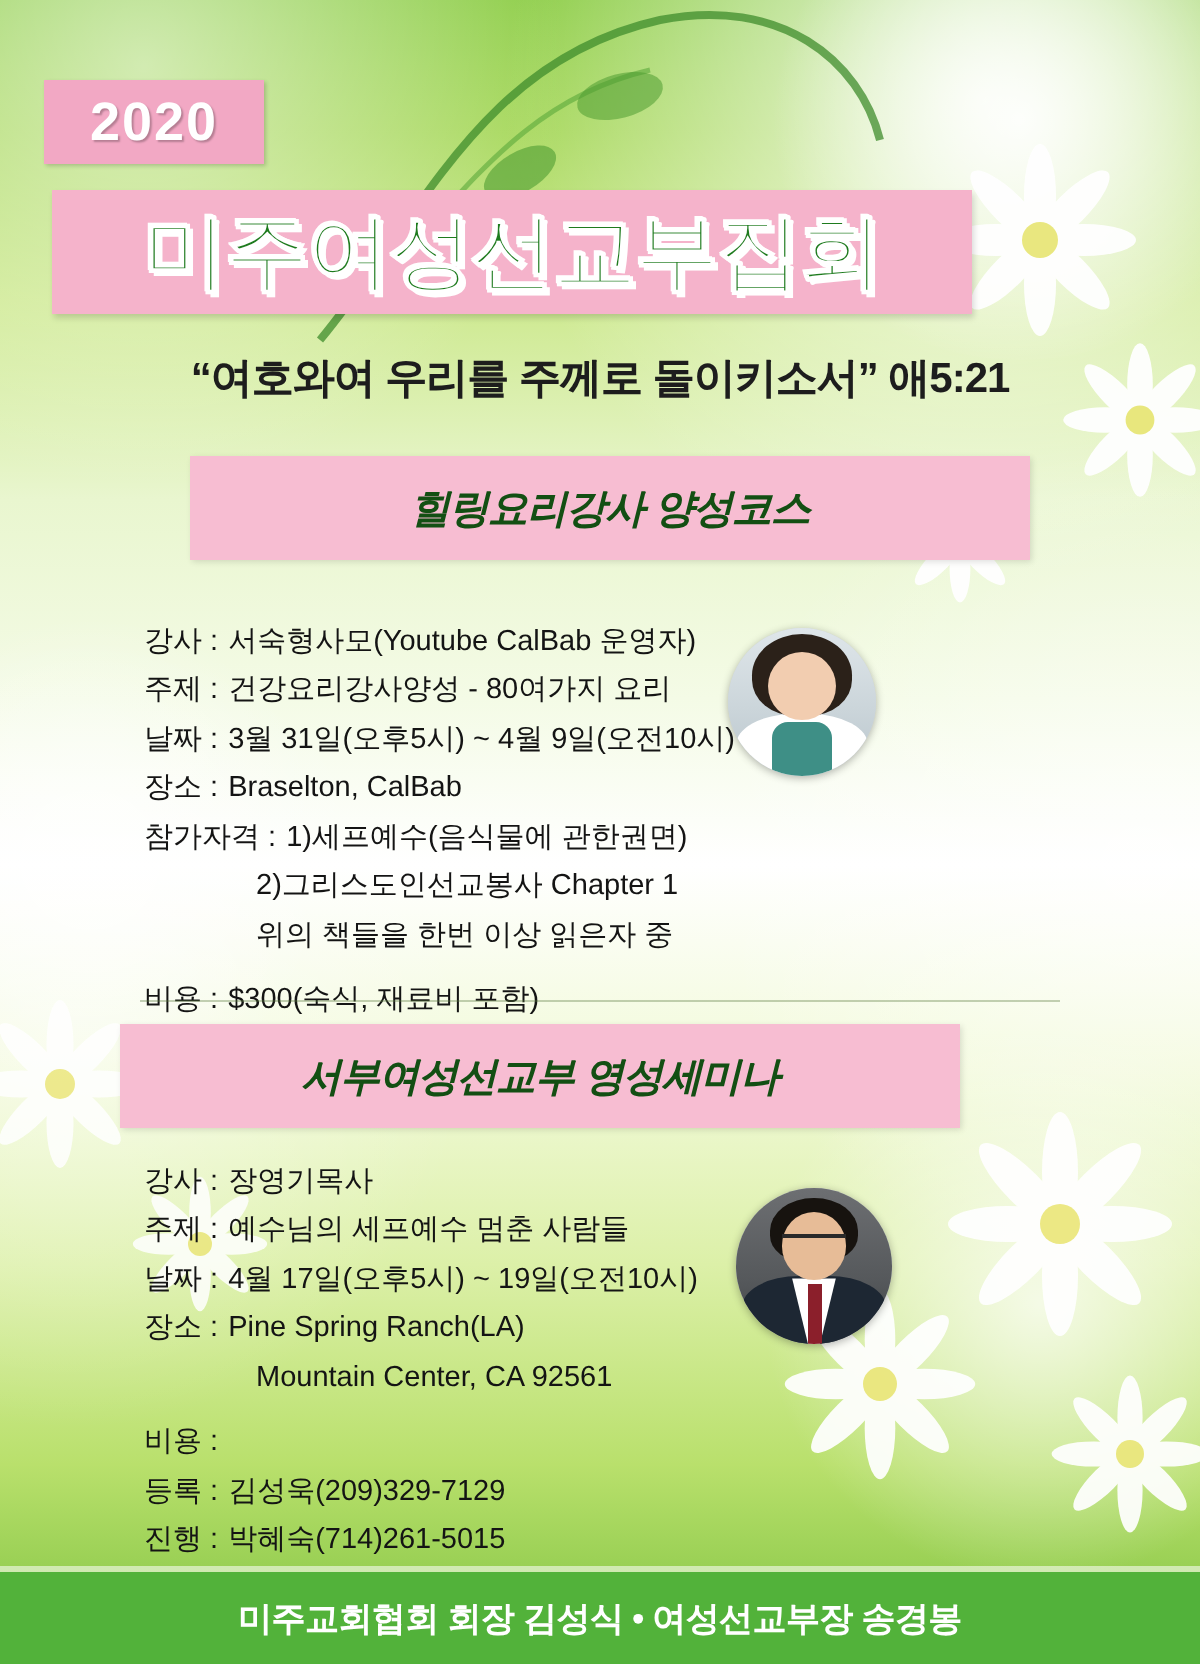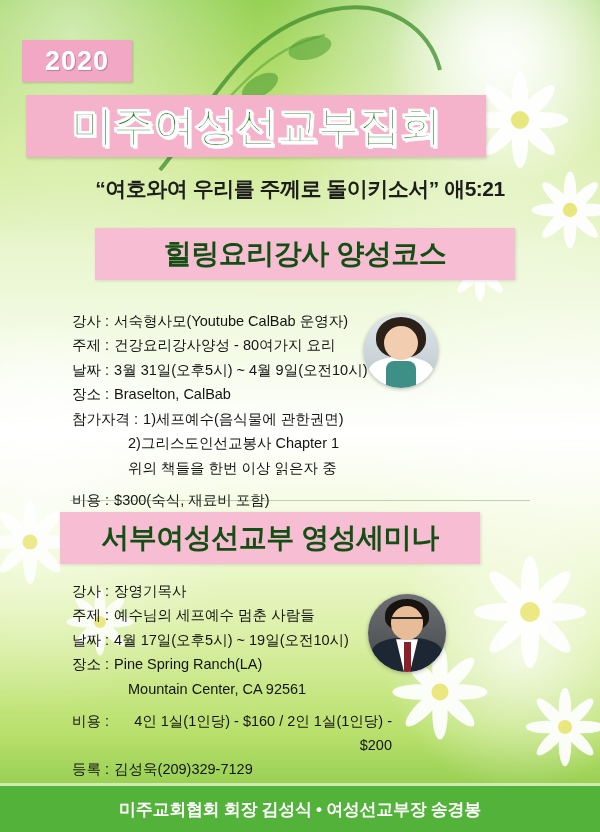--- a/index.html
+++ b/index.html
@@ -90,24 +90,25 @@
   
   .section-header {
     position: absolute;
     background: #f7bdd2;
     display: flex;
     align-items: center;
     justify-content: center;
     box-shadow: 1px 1px 3px rgba(0,0,0,0.12);
   }
   .section-header span {
-    font-size: 28px;
+    font-size: 20px;
     font-weight: bold;
     color: #134f13;
     letter-spacing: -0.5px;
+    font-style: italic;
   }
   #sec1-header { left: 95px; top: 228px; width: 420px; height: 52px; }
   #sec2-header { left: 60px; top: 512px; width: 420px; height: 52px; }
   
   .details {
     position: absolute;
     font-size: 14.5px;
     color: #141414;
     line-height: 1.62;
   }
@@ -116,21 +117,21 @@
     align-items: flex-start;
     margin-bottom: 1px;
   }
   .row .label {
     white-space: nowrap;
     padding-right: 5px;
   }
   .row .value {
     white-space: pre-wrap;
   }
-  .gap-top { margin-top: 9px; text-align: right; }
+  .gap-top { margin-top: 9px; }
   .indent {
     padding-left: 56px;
   }
   
   .portrait {
     position: absolute;
     border-radius: 50%;
     overflow: hidden;
     box-shadow: 0 1px 4px rgba(0,0,0,0.3);
     background: #cfd7dd;
@@ -394,21 +395,20 @@
       </div>
     <div class="row">
         <span class="label">장소 :</span>
         <span class="value">Pine Spring Ranch(LA)</span>
       </div>
     <div class="row indent">
         <span class="value">Mountain Center, CA 92561</span>
       </div>
     <div class="row gap-top">
         <span class="label">비용 :</span>
-        <span class="value">4인 1실(1인당) - $160 / 2인 1실(1인당) - $200</span>
       </div>
     <div class="row">
         <span class="label">등록 :</span>
         <span class="value">김성욱(209)329-7129</span>
       </div>
     <div class="row">
         <span class="label">진행 :</span>
         <span class="value">박혜숙(714)261-5015</span>
       </div>
   </div>

